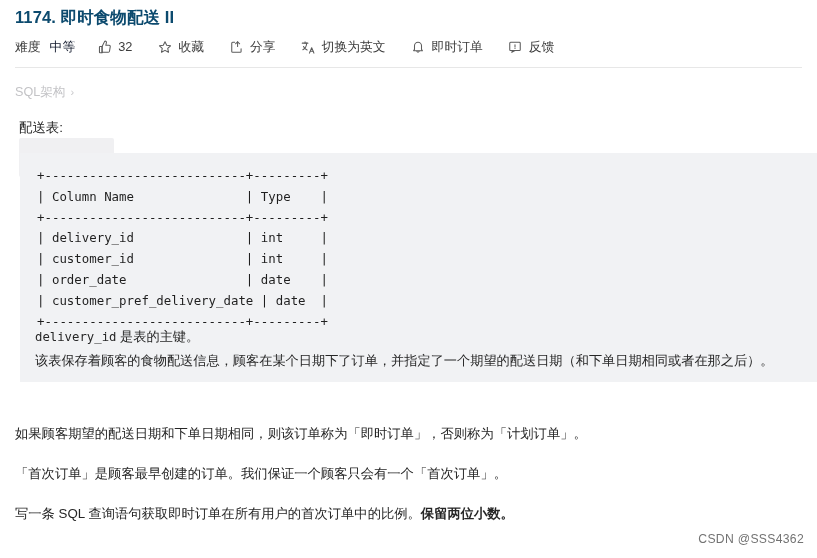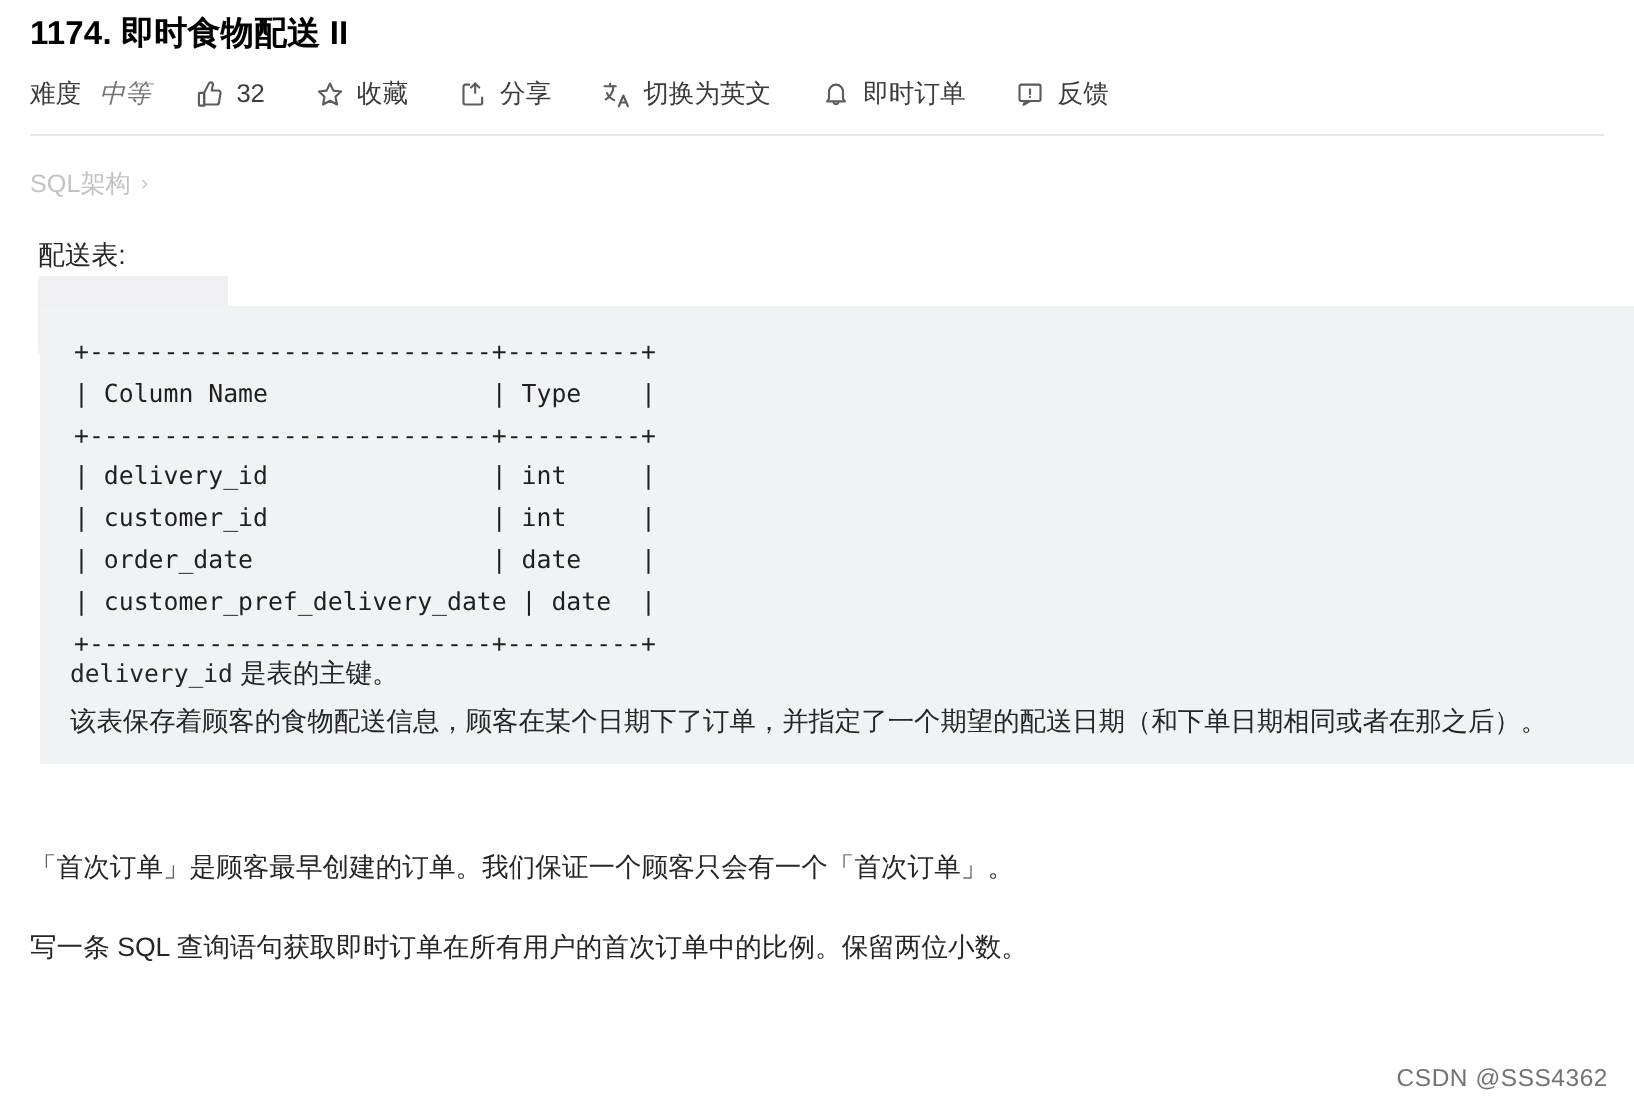--- a/index.html
+++ b/index.html
@@ -18,21 +18,21 @@
   }
 
   
   .page-title {
     position: absolute;
     left: 15px;
     top: 6px;
     font-size: 16.5px;
     line-height: 22px;
     font-weight: 600;
-    color: #000000;
+    color: #0c4a6e;
     letter-spacing: 0.1px;
     white-space: nowrap;
   }
 
   
   .toolbar {
     position: absolute;
     left: 15px;
     top: 36px;
     height: 22px;
@@ -44,23 +44,22 @@
     display: flex;
     align-items: center;
     font-size: 12.8px;
     line-height: 22px;
     color: #3c3c3c;
     margin-right: 25px;
   }
   .tb-item.diff { margin-right: 22px; }
   .tb-label-dim { color: #3c3c3c; }
   .tb-accent {
-    color: #737373;
+    color: #0f172a;
     margin-left: 9px;
-    font-style: italic;
   }
   .tb-icon {
     display: inline-flex;
     align-items: center;
     justify-content: center;
     width: 15px;
     height: 15px;
     margin-right: 6px;
     color: #5b5b5b;
     flex: none;
@@ -160,21 +159,21 @@
     top: 424px;
     width: 790px;
   }
   .body-copy p {
     margin: 0 0 20px 0;
     font-size: 13.3px;
     line-height: 20px;
     color: #262626;
   }
   .body-copy p:last-child { margin-bottom: 0; }
-  .body-copy b { font-weight: 400; }
+  .body-copy b { font-weight: 700; }
 
   
   .watermark {
     position: absolute;
     right: 13px;
     bottom: 11px;
     font-size: 12.2px;
     line-height: 16px;
     color: #737373;
     letter-spacing: 0.3px;
@@ -286,17 +285,18 @@
 
   <div class="schema-note">
     <div>
       <span class="mono">delivery_id</span><span> 是表的主键。</span>
     </div>
     <div>该表保存着顾客的食物配送信息，顾客在某个日期下了订单，并指定了一个期望的配送日期（和下单日期相同或者在那之后）。</div>
   </div>
 </div>
 
 <div class="body-copy">
+  <p>如果顾客期望的配送日期和下单日期相同，则该订单称为「即时订单」，否则称为「计划订单」。</p>
   <p>「首次订单」是顾客最早创建的订单。我们保证一个顾客只会有一个「首次订单」。</p>
   <p><span>写一条 SQL 查询语句获取即时订单在所有用户的首次订单中的比例。</span><b>保留两位小数。</b></p>
 </div>
 
 <div class="watermark">CSDN @SSS4362</div>
 
 </body></html>

